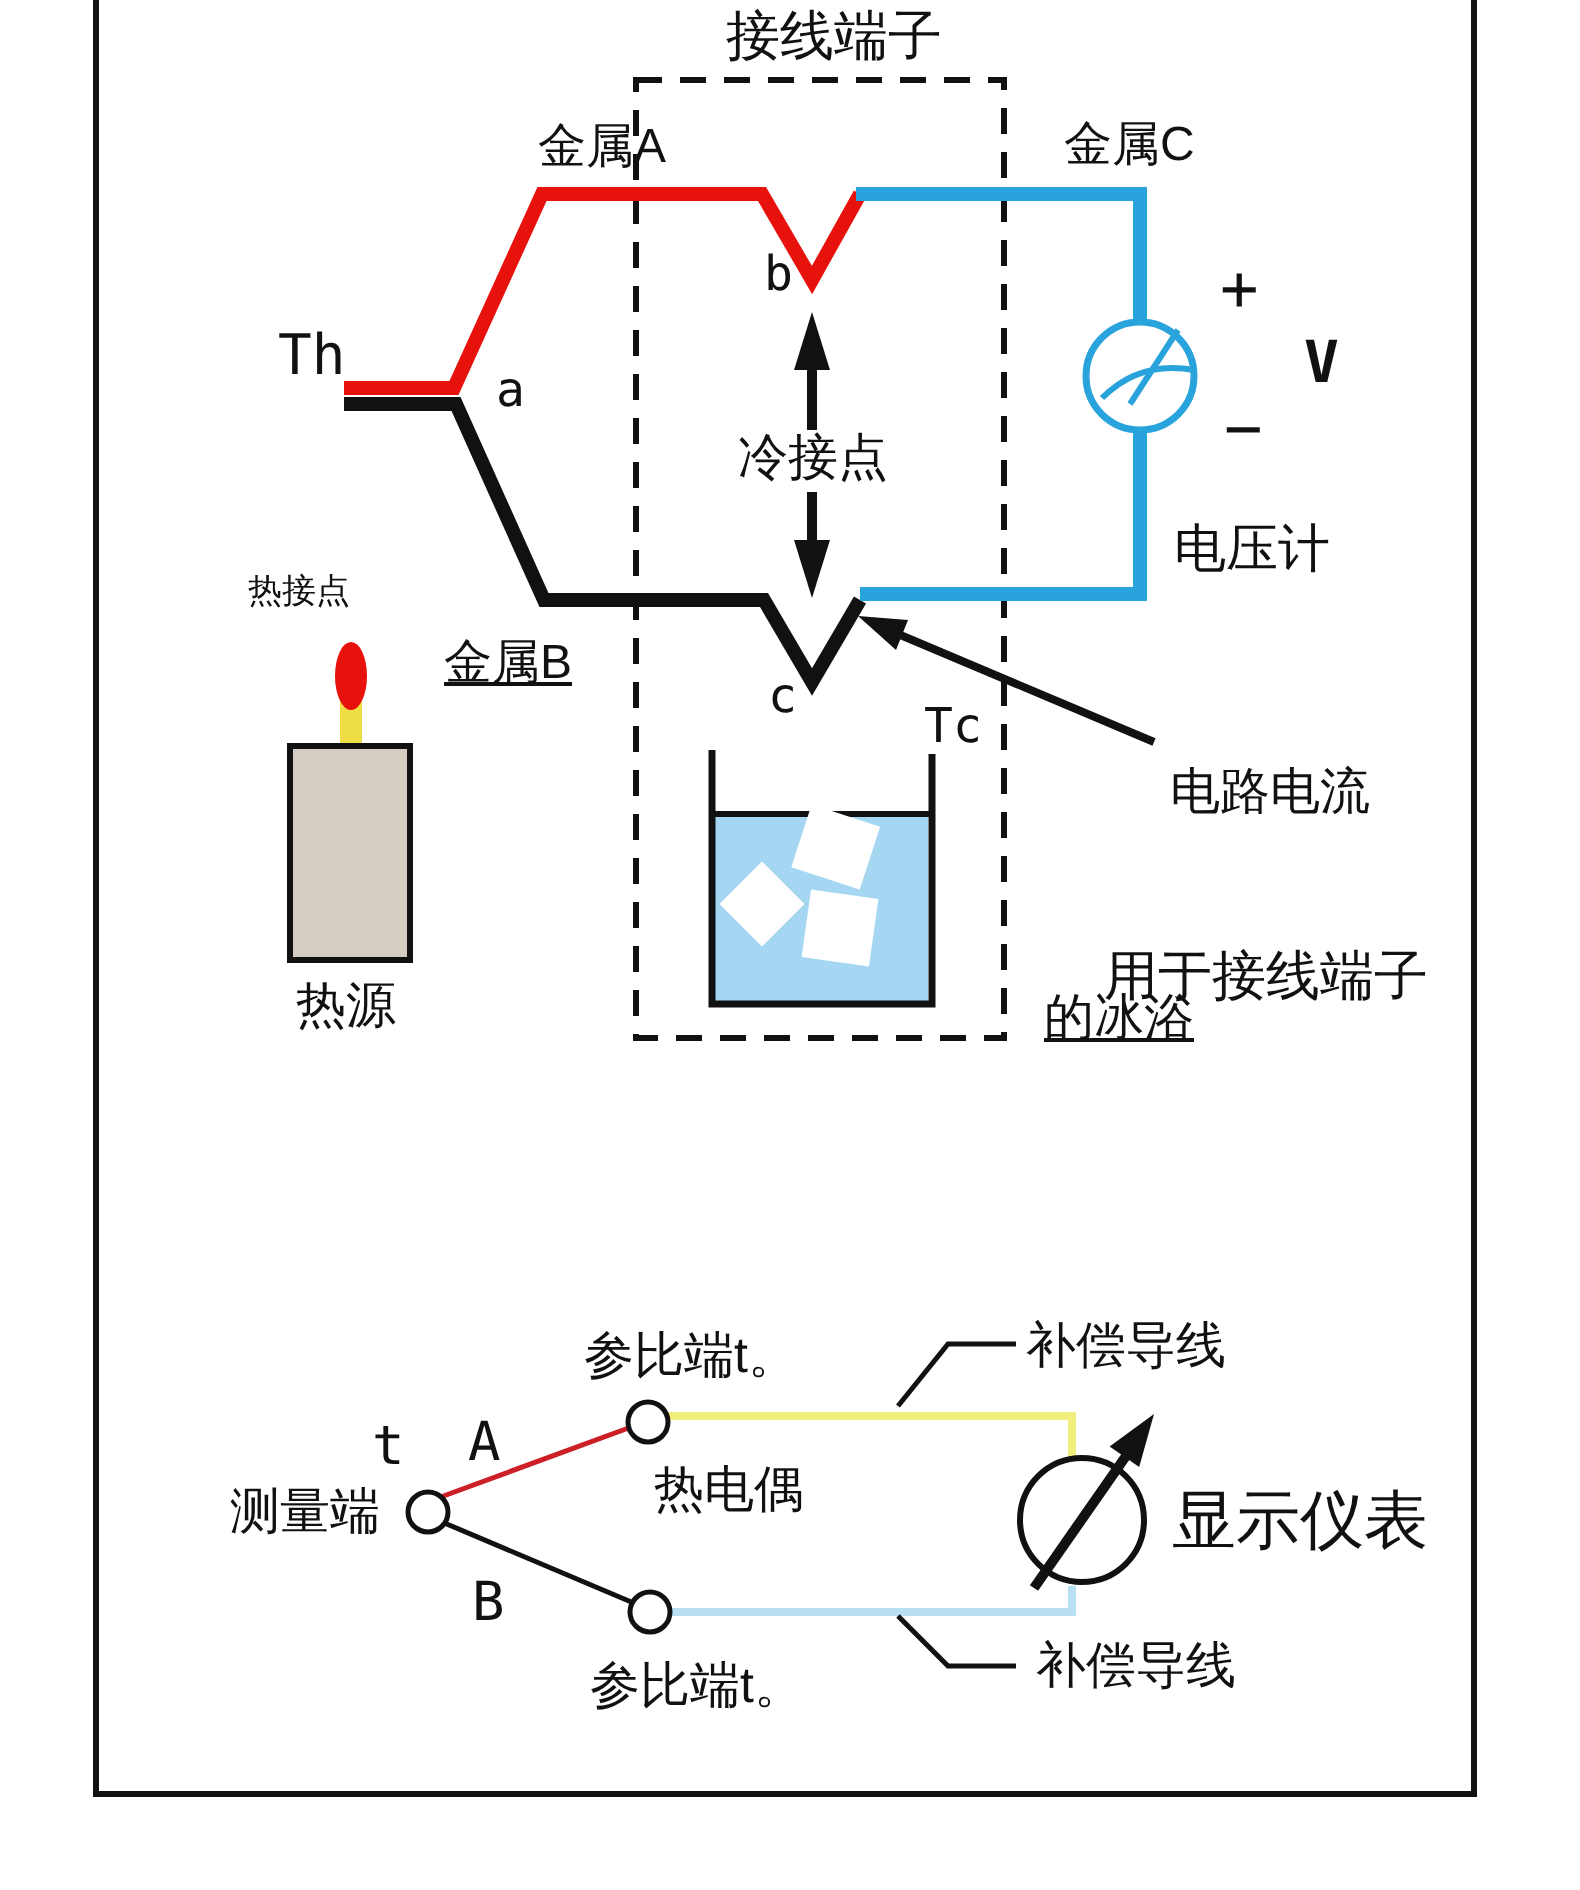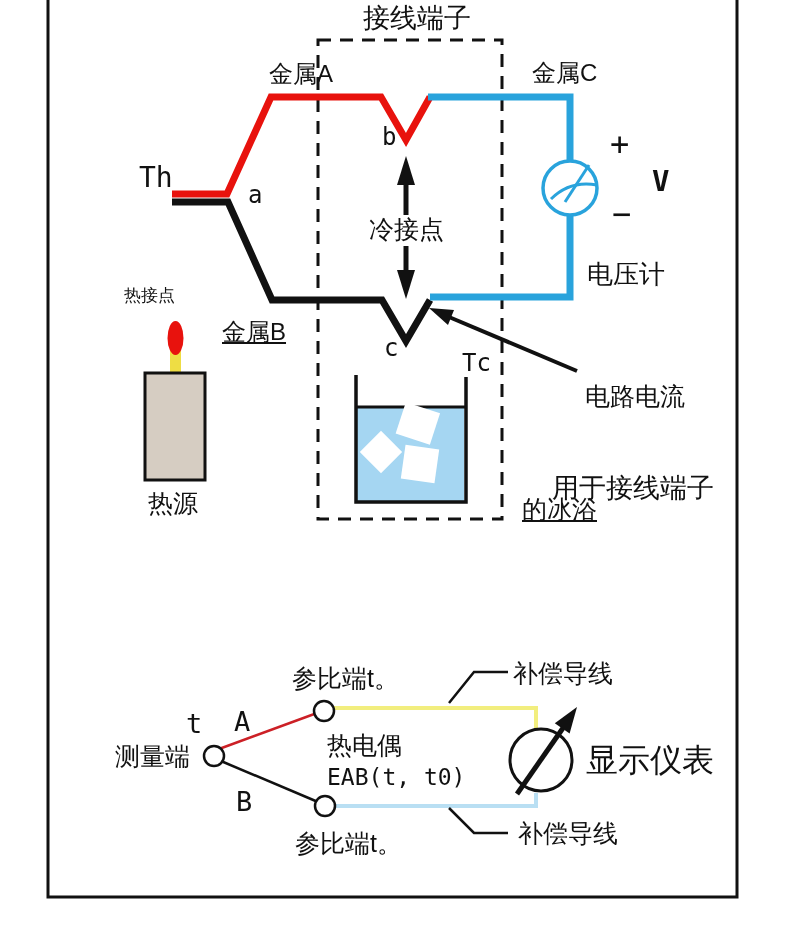--- a/index.html
+++ b/index.html
@@ -113,18 +113,17 @@
   <div class="lbl" style="left:522px;top:496px;font-size:25px;text-decoration:underline;">的冰浴</div>
 
 
   <div class="lbl" style="left:292px;top:665px;font-size:25px;">参比端t。</div>
   <div class="lbl" style="left:513px;top:660px;font-size:25px;">补偿导线</div>
   <div class="lbl mono" style="left:186px;top:710px;font-size:27px;">t</div>
   <div class="lbl mono" style="left:234px;top:708px;font-size:27px;">A</div>
   <div class="lbl" style="left:115px;top:743px;font-size:25px;">测量端</div>
   <div class="lbl mono" style="left:236px;top:788px;font-size:27px;">B</div>
   <div class="lbl" style="left:327px;top:732px;font-size:25px;">热电偶</div>
-  <div class="lbl mono" style="left:327px;top:765px;font-size:23px;">EAB(t, t0)</div>
   <div class="lbl" style="left:295px;top:830px;font-size:25px;">参比端t。</div>
   <div class="lbl" style="left:518px;top:820px;font-size:25px;">补偿导线</div>
   <div class="lbl" style="left:586px;top:744px;font-size:32px;">显示仪表</div>
 
 </div>
 
 </body></html>

